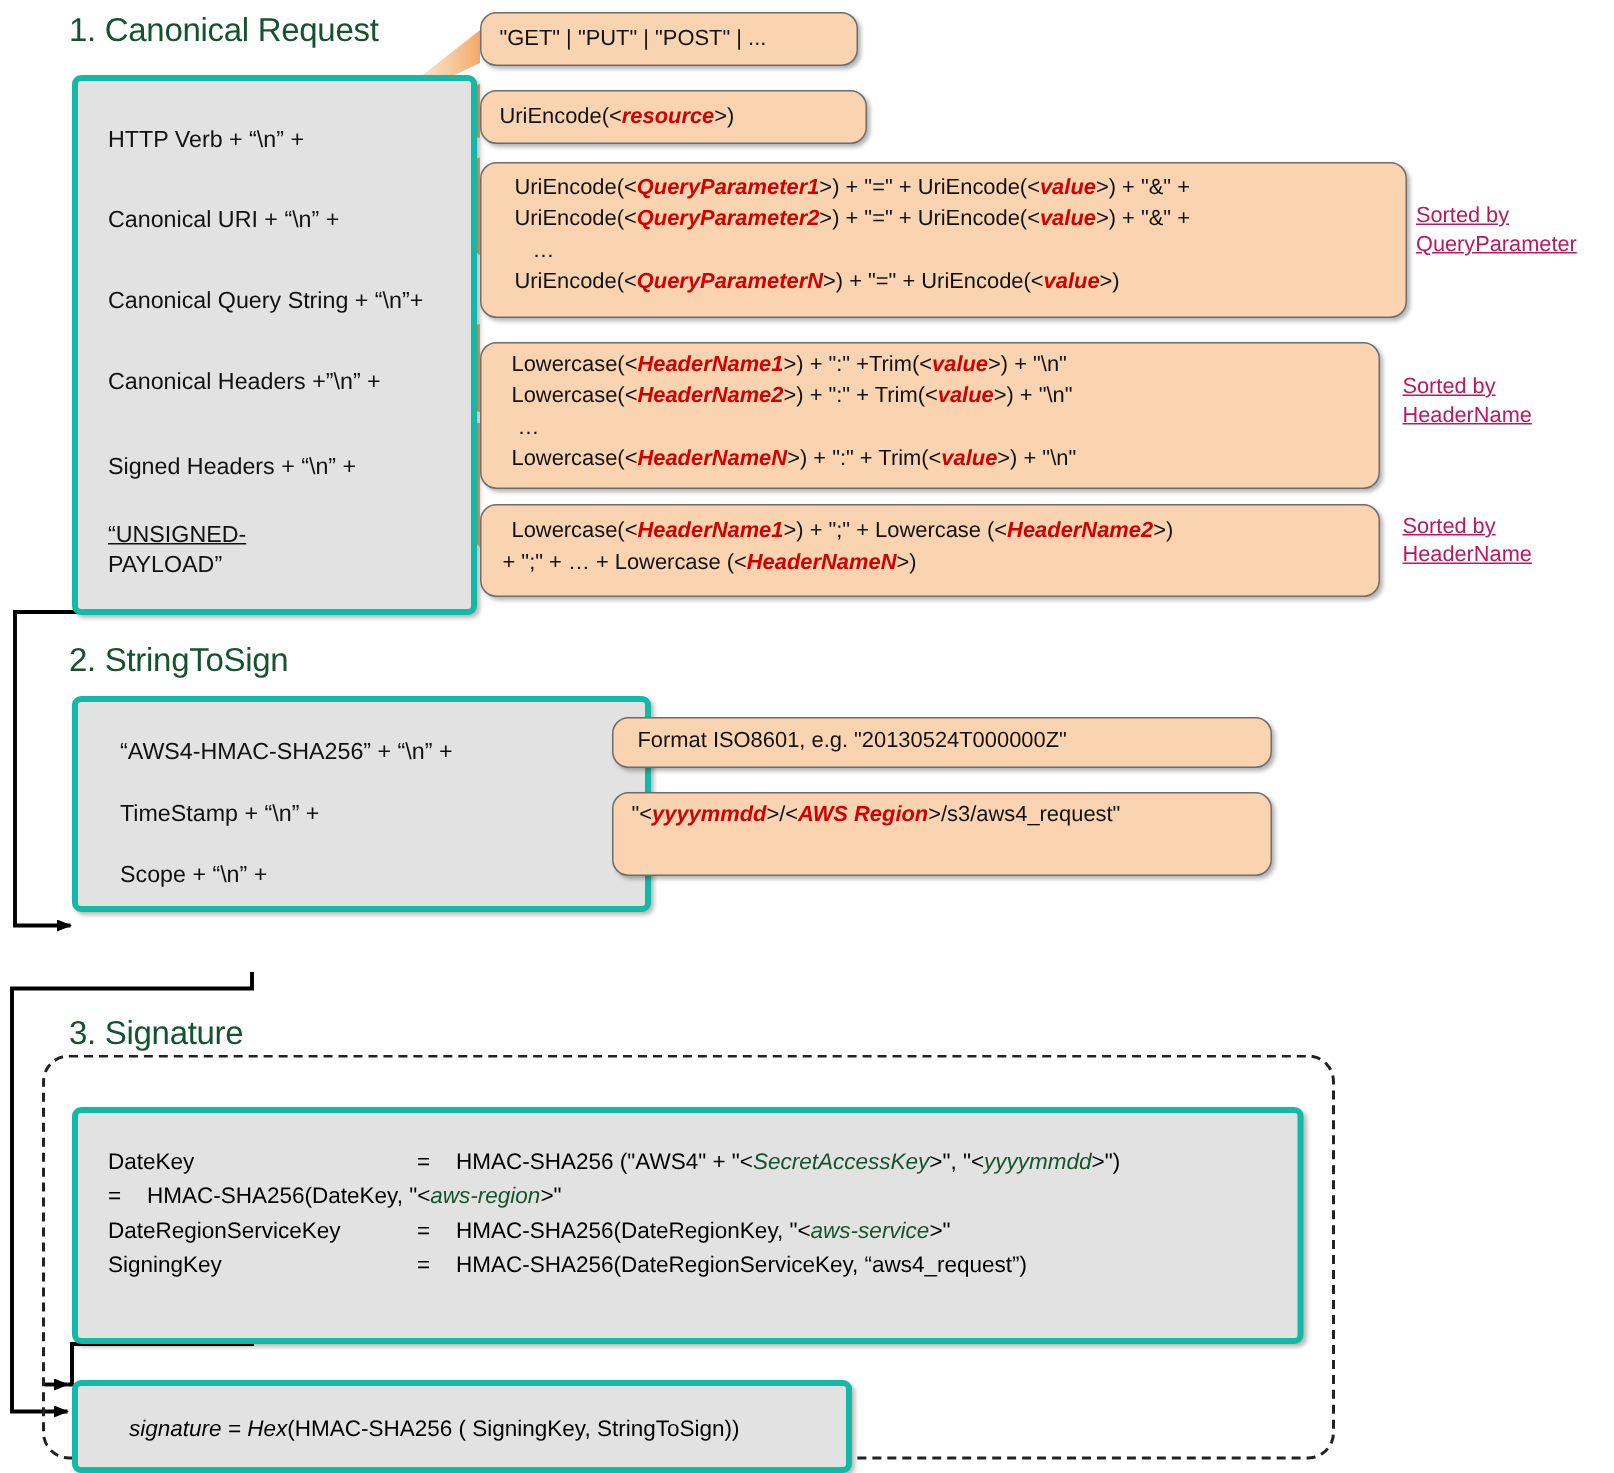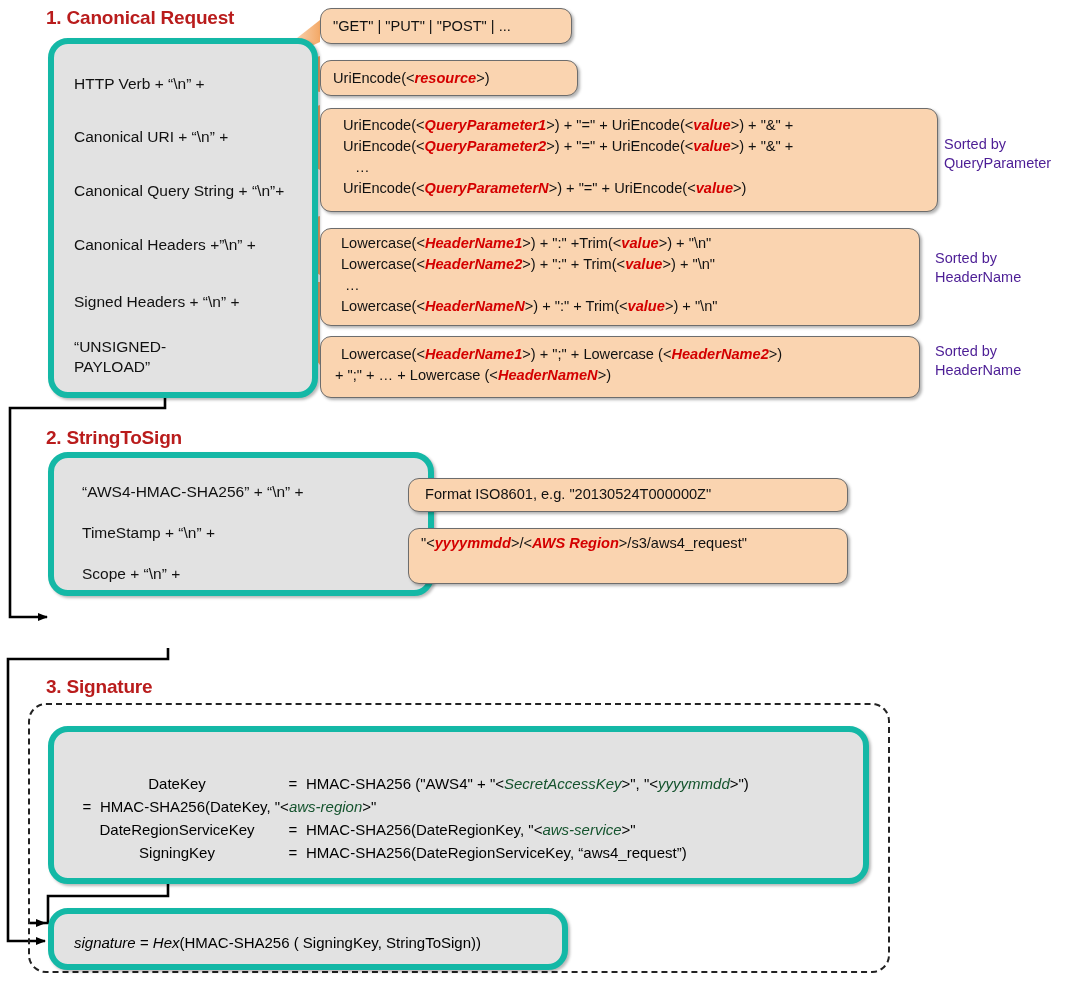--- a/index.html
+++ b/index.html
@@ -5,31 +5,32 @@
   html,body{margin:0;padding:0;background:#fff;}
   body{
     width:1076px;height:982px;position:relative;overflow:hidden;
     font-family:"Liberation Sans","DejaVu Sans",sans-serif;
     color:#000;
   }
   .abs{position:absolute;}
 
   
   .sec-title{
-    font-size:19px;font-weight:bold;color:#b91c1c;letter-spacing:-0.2px;
+    font-size:22px;font-weight:normal;color:#14532d;letter-spacing:-0.2px;
     white-space:nowrap;
   }
 
   
   .grey-box{
     background:#e2e2e2;
-    border:6px solid #14b8a6;
-    border-radius:20px;
+    border:4px solid #14b8a6;
+    border-radius:6px;
     box-shadow:2px 2px 3px rgba(0,0,0,.28);
     box-sizing:border-box;
+    margin-top:12px;
   }
   .grey-line{
     position:absolute;
     font-size:15.5px;
     color:#111;
     white-space:nowrap;
     line-height:19px;
   }
 
   
@@ -42,22 +43,23 @@
     padding:6px 12px;
   }
   .callout .ln{
     font-size:14.6px;line-height:21px;white-space:nowrap;color:#111;
   }
   .red{color:#d40000;font-style:italic;font-weight:600;}
   .redn{color:#14532d;font-style:italic;}
 
   
   .note{
-    position:absolute;font-size:14.5px;line-height:19px;color:#4c1d95;
+    position:absolute;font-size:14.5px;line-height:19px;color:#be185d;
     white-space:nowrap;
+    text-decoration:underline;
   }
 
   
   .dashed{
     position:absolute;
     border:2px dashed #222;
     border-radius:18px;
     box-sizing:border-box;
     background:transparent;
   }
@@ -103,21 +105,21 @@
 
   <polygon points="45,262 110,262 110,345" fill="url(#pg)"></polygon>
 </svg>
 
 <div class="abs grey-box" style="left:48px;top:38px;width:270px;height:360px;">
   <div class="grey-line" style="left:20px;top:30px;">HTTP Verb + “\n” +</div>
   <div class="grey-line" style="left:20px;top:83px;">Canonical URI + “\n” +</div>
   <div class="grey-line" style="left:20px;top:137px;">Canonical Query String + “\n”+</div>
   <div class="grey-line" style="left:20px;top:191px;">Canonical Headers +”\n” +</div>
   <div class="grey-line" style="left:20px;top:248px;">Signed Headers + “\n” +</div>
-  <div class="grey-line" style="left:20px;top:293px;">“UNSIGNED-</div>
+  <div class="grey-line" style="left:20px;top:293px;text-decoration:underline;">“UNSIGNED-</div>
   <div class="grey-line" style="left:20px;top:313px;">PAYLOAD”</div>
 </div>
 
 <div class="abs callout" style="left:320px;top:8px;width:252px;height:36px;padding-top:7px;">
   <div class="ln">"GET" | "PUT" | "POST" | ...</div>
 </div>
 
 <div class="abs callout" style="left:320px;top:60px;width:258px;height:36px;padding-top:7px;">
   <div class="ln"><span>UriEncode(&lt;</span><span class="red">resource</span><span>&gt;)</span></div>
 </div>
@@ -173,21 +175,21 @@
 
 <div class="abs callout" style="left:408px;top:528px;width:440px;height:56px;padding-top:4px;padding-left:12px;">
   <div class="ln"><span>"&lt;</span><span class="red">yyyymmdd</span><span>&gt;/&lt;</span><span class="red">AWS Region</span><span>&gt;/s3/aws4_request"</span></div>
 </div>
 
 <div class="abs sec-title" style="left:46px;top:676px;">3. Signature</div>
 
 <div class="dashed" style="left:28px;top:703px;width:862px;height:270px;"></div>
 
 <div class="abs grey-box" style="left:48px;top:726px;width:821px;height:158px;">
-  <div style="position:absolute;left:20px;top:40px;font-size:15px;line-height:23px;white-space:nowrap;text-align:center;">
+  <div style="position:absolute;left:20px;top:21px;font-size:15px;line-height:23px;white-space:nowrap;">
     <div style="display:flex;">
       <span style="display:inline-block;width:206px;">DateKey</span>
       <span style="display:inline-block;width:26px;">=</span>
       <span><span>HMAC-SHA256 ("AWS4" + "&lt;</span><span class="redn">SecretAccessKey</span><span>&gt;", "&lt;</span><span class="redn">yyyymmdd</span><span>&gt;")</span></span>
     </div>
     <div style="display:flex;">
       <span style="display:inline-block;width:26px;">=</span>
       <span><span>HMAC-SHA256(DateKey, "&lt;</span><span class="redn">aws-region</span><span>&gt;"</span></span>
     </div>
     <div style="display:flex;">
@@ -197,16 +199,16 @@
     </div>
     <div style="display:flex;">
       <span style="display:inline-block;width:206px;">SigningKey</span>
       <span style="display:inline-block;width:26px;">=</span>
       <span>HMAC-SHA256(DateRegionServiceKey, “aws4_request”)</span>
     </div>
   </div>
 </div>
 
 <div class="abs grey-box" style="left:48px;top:908px;width:520px;height:62px;">
-  <div style="position:absolute;left:20px;top:20px;font-size:15px;white-space:nowrap;">
+  <div style="position:absolute;left:34px;top:20px;font-size:15px;white-space:nowrap;">
     <span style="font-style:italic;">signature = </span><span style="font-style:italic;">Hex</span><span>(HMAC-SHA256 ( SigningKey, StringToSign))</span>
   </div>
 </div>
 
 </body></html>

